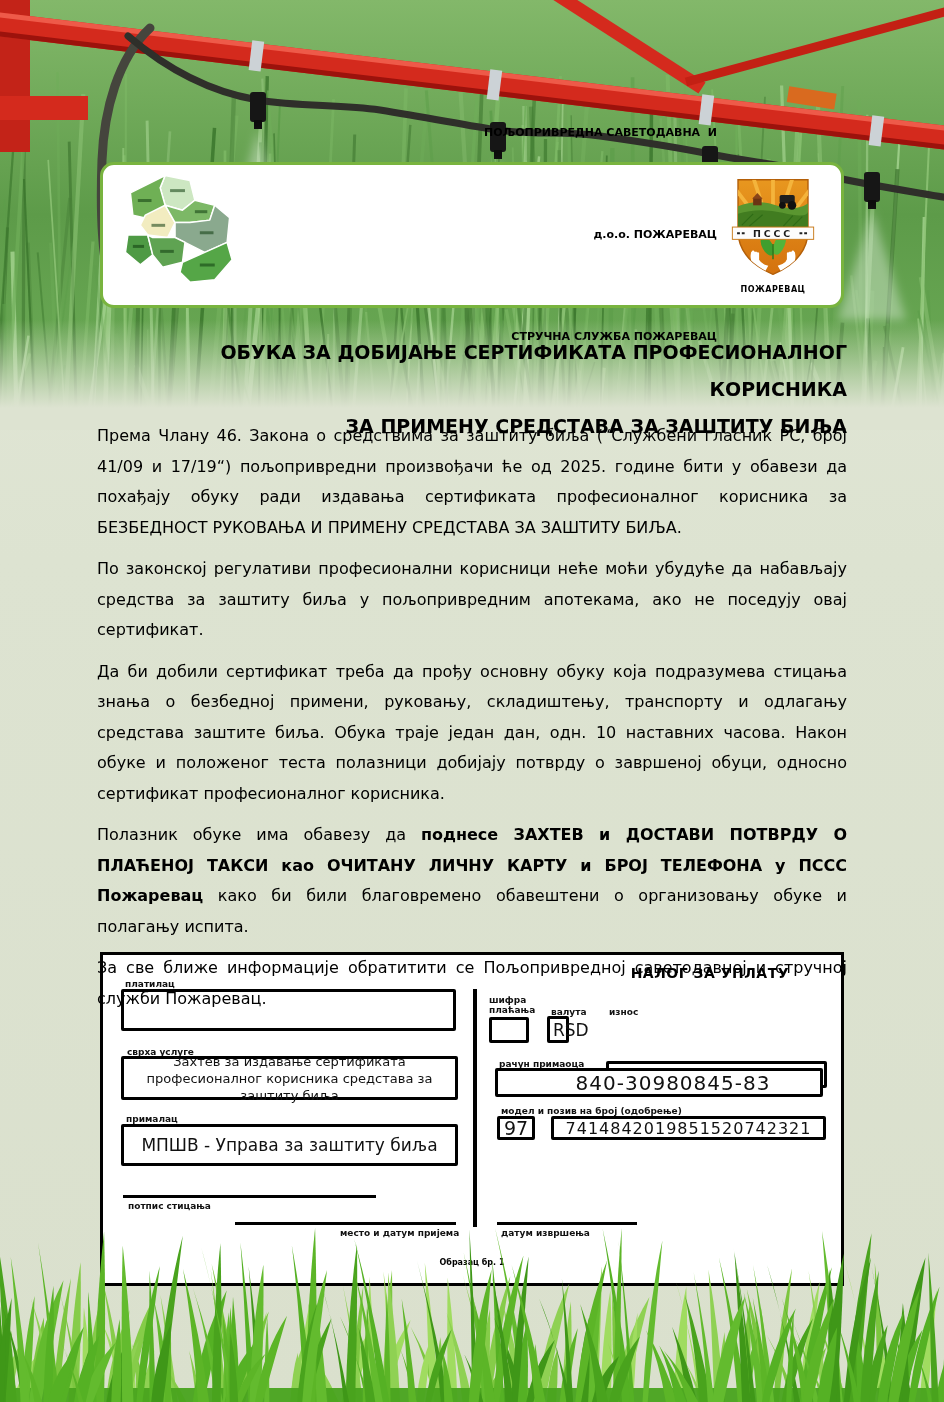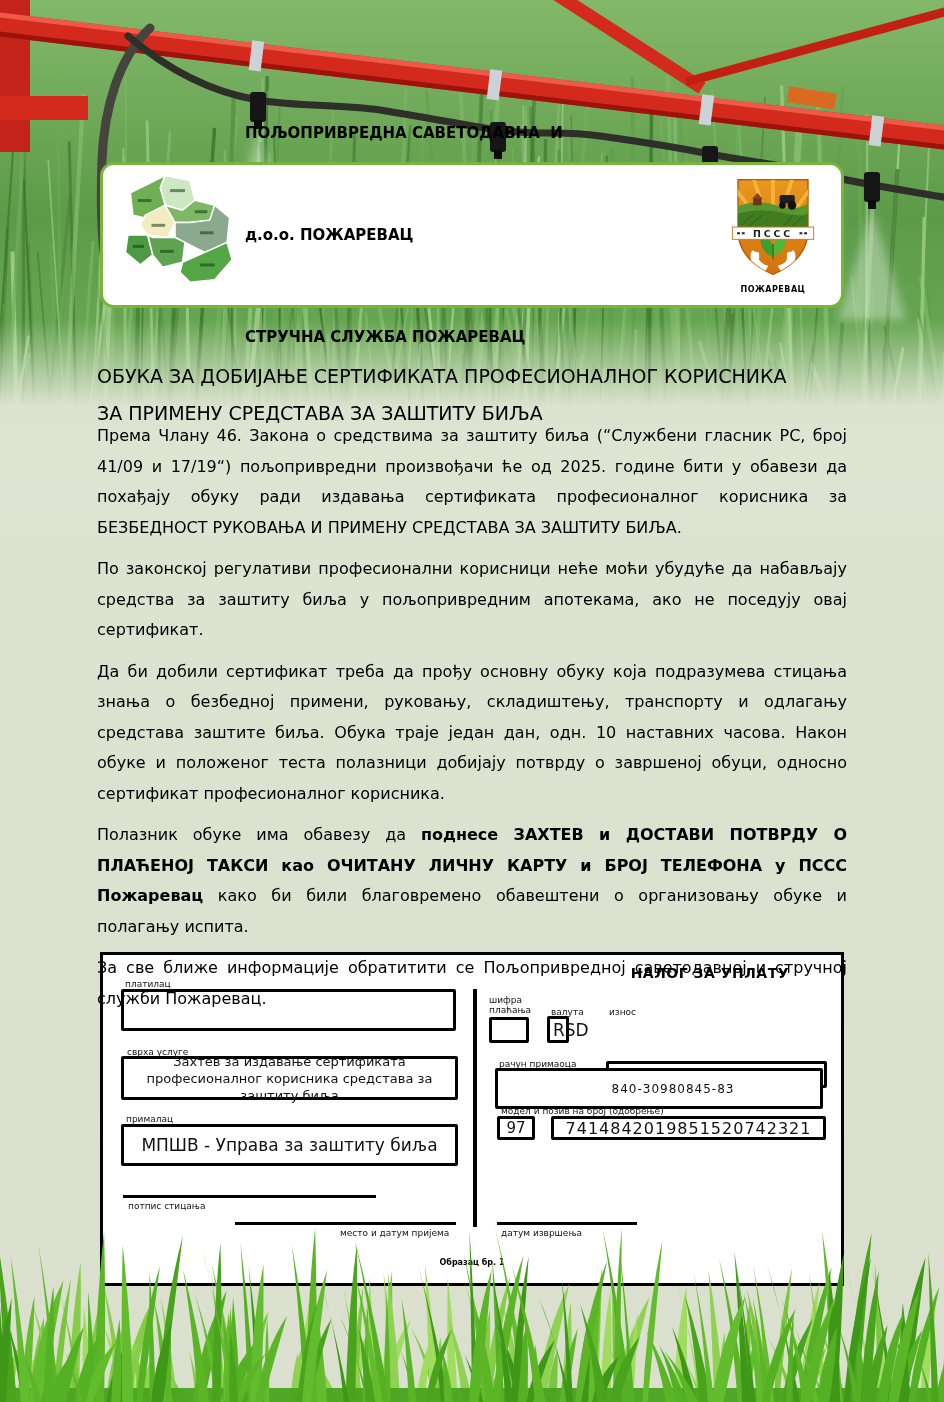--- a/index.html
+++ b/index.html
@@ -6,35 +6,35 @@
   #page{position:relative;width:944px;height:1402px;margin:0 auto;overflow:hidden;
         background:linear-gradient(#e4e9d9 0%,#dde3d1 40%,#dae0cd 100%);
         font-family:"DejaVu Sans",sans-serif;color:#000;}
   
   .photo{position:absolute;top:0;left:0;z-index:1;}
   
   .header-card{position:absolute;left:100px;top:162px;width:744px;height:146px;
         background:#fff;border:3px solid #79b43f;border-radius:14px;z-index:5;
         display:flex;align-items:center;padding:0 12px;box-sizing:border-box;}
   .map-wrap{width:130px;height:124px;flex:0 0 auto;}
-  .org-titles{flex:1;text-align:left;font-weight:bold;font-size:15px;line-height:34px;white-space:pre-wrap;}
+  .org-titles{flex:1;text-align:right;font-weight:bold;font-size:11px;line-height:34px;white-space:pre-wrap;}
   .crest-wrap{width:112px;flex:0 0 auto;text-align:center;}
   .crest-caption{font-size:8px;font-weight:bold;margin-top:1px;letter-spacing:.5px;}
   
   .doc-title{position:absolute;left:97px;top:334px;width:750px;z-index:4;
-        text-align:left;font-weight:normal;font-size:19px;line-height:37px;margin-top:24px;}
+        text-align:right;font-weight:bold;font-size:19px;line-height:37px;}
   .body-text{position:absolute;left:97px;top:421px;width:750px;z-index:4;
         font-size:16px;line-height:30.5px;text-align:justify;}
   .body-text p{margin:0 0 11px 0;}
   
   .slip{position:absolute;left:100px;top:952px;width:744px;height:334px;background:#fff;
         border:3px solid #000;box-sizing:border-box;z-index:3;}
   .slip *{box-sizing:border-box;}
   .slip-title{position:absolute;right:52px;top:10px;font-size:14px;font-weight:bold;letter-spacing:.5px;}
-  .slip-label{position:absolute;font-size:9px;font-weight:normal;color:#111;line-height:10px;}
+  .slip-label{position:absolute;font-size:9px;font-weight:bold;color:#111;line-height:10px;}
   .slip-box{position:absolute;border:3px solid #000;border-radius:2px;background:#fff;
         display:flex;align-items:center;justify-content:center;text-align:center;color:#111;}
   .vdiv{position:absolute;left:370px;top:34px;width:4px;height:238px;background:#000;}
   .sigline{position:absolute;height:3px;background:#000;}
   .form-number{position:absolute;left:0;right:0;top:303px;text-align:center;font-size:8px;font-weight:bold;}
   
   .grass{position:absolute;left:0;top:1212px;z-index:6;pointer-events:none;}
 </style>
 </head>
 <body>
@@ -491,24 +491,24 @@
     <div class="slip-label" style="left:386px;top:40px;width:46px;">шифра плаћања</div>
     <div class="slip-box" style="left:386px;top:62px;width:40px;height:26px;"></div>
 
     <div class="slip-label" style="left:448px;top:52px;">валута</div>
     <div class="slip-box" style="left:444px;top:61px;width:22px;height:27px;font-size:17px;justify-content:flex-start;padding-left:3px;">RSD</div>
 
     <div class="slip-label" style="left:506px;top:52px;">износ</div>
     <div class="slip-box" style="left:503px;top:61px;width:221px;height:27px;font-size:15px;font-weight:bold;letter-spacing:2px;margin-top:45px;">3.440,00</div>
 
     <div class="slip-label" style="left:396px;top:104px;">рачун примаоца</div>
-    <div class="slip-box" style="left:392px;top:113px;width:328px;height:41px;font-size:12px;letter-spacing:1px;padding-left:28px;">840-30980845-83</div>
+    <div class="slip-box" style="left:392px;top:113px;width:328px;height:29px;font-size:20px;letter-spacing:1px;padding-left:28px;">840-30980845-83</div>
 
     <div class="slip-label" style="left:398px;top:151px;">модел и позив на број (одобрење)</div>
-    <div class="slip-box" style="left:394px;top:161px;width:38px;height:24px;font-size:15px;">97</div>
+    <div class="slip-box" style="left:394px;top:161px;width:38px;height:24px;font-size:19px;">97</div>
     <div class="slip-box" style="left:448px;top:161px;width:275px;height:24px;font-size:16px;letter-spacing:1px;">7414842019851520742321</div>
 
     <div class="sigline" style="left:394px;top:267px;width:140px;"></div>
     <div class="slip-label" style="left:398px;top:273px;">датум извршења</div>
 
     <div class="form-number">Образац бр. 1</div>
   </div>
 
   <svg class="grass" width="944" height="190" viewBox="0 0 944 190">
     <g id="grass-back">

